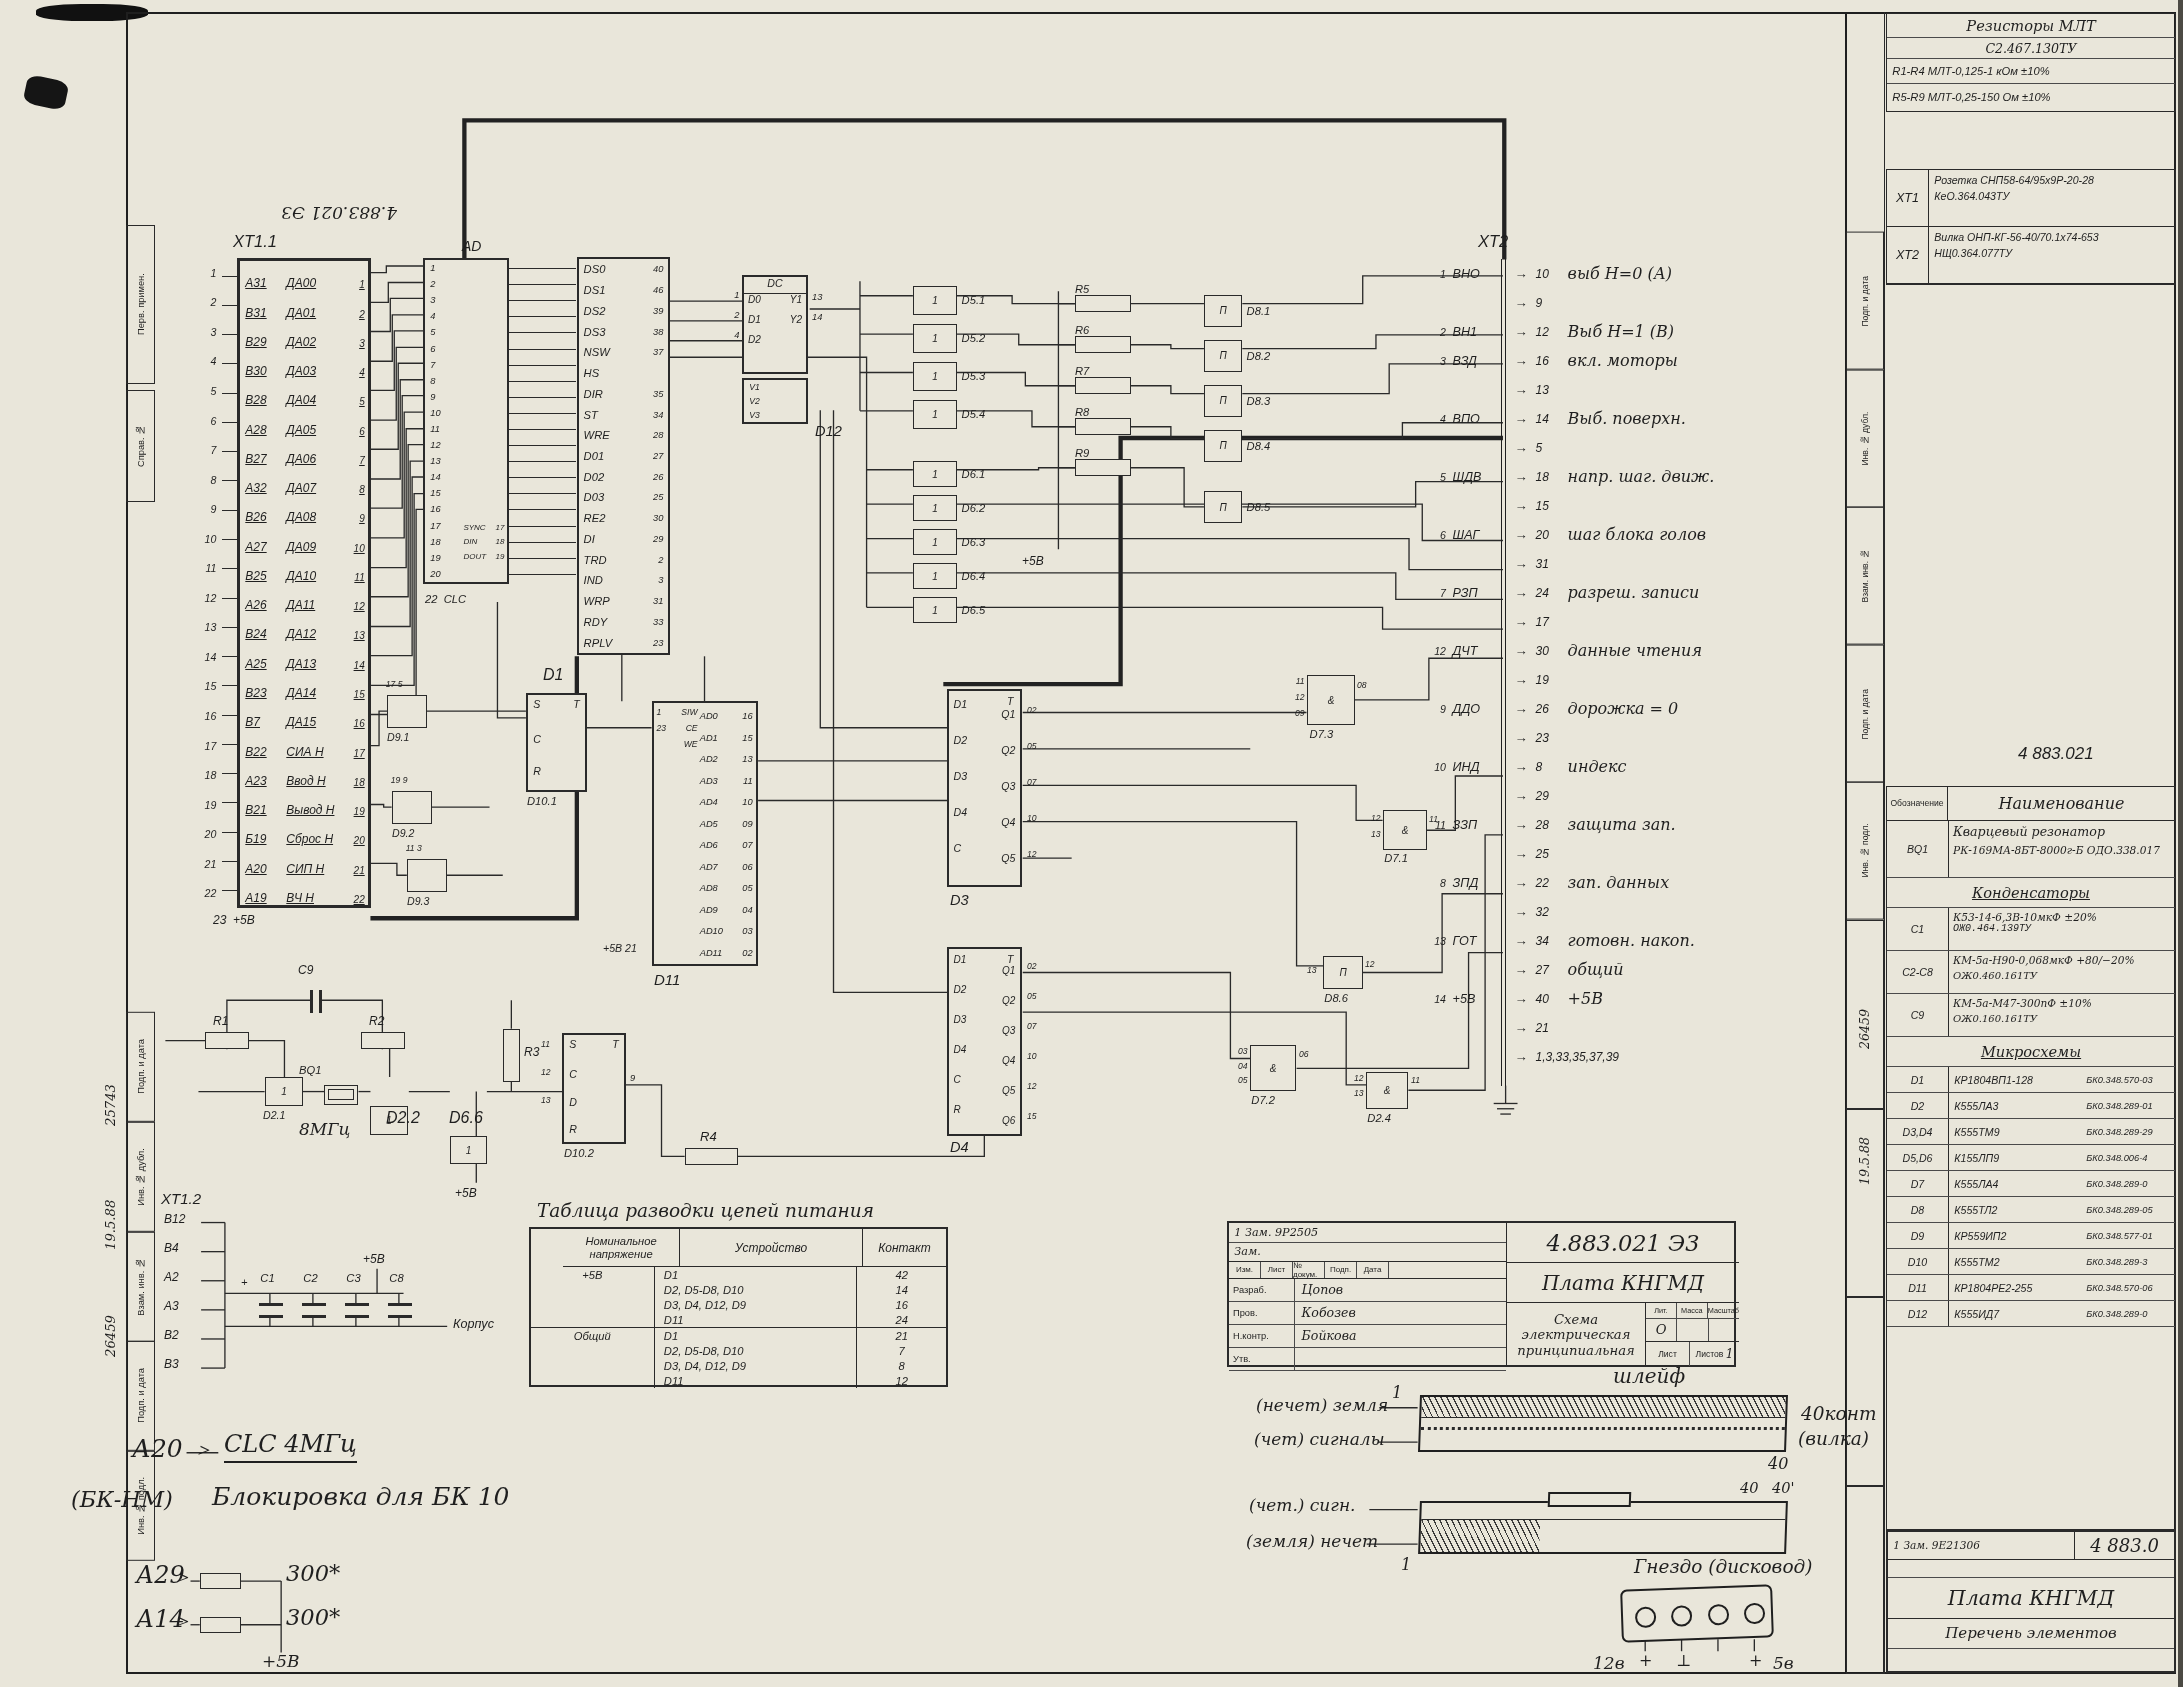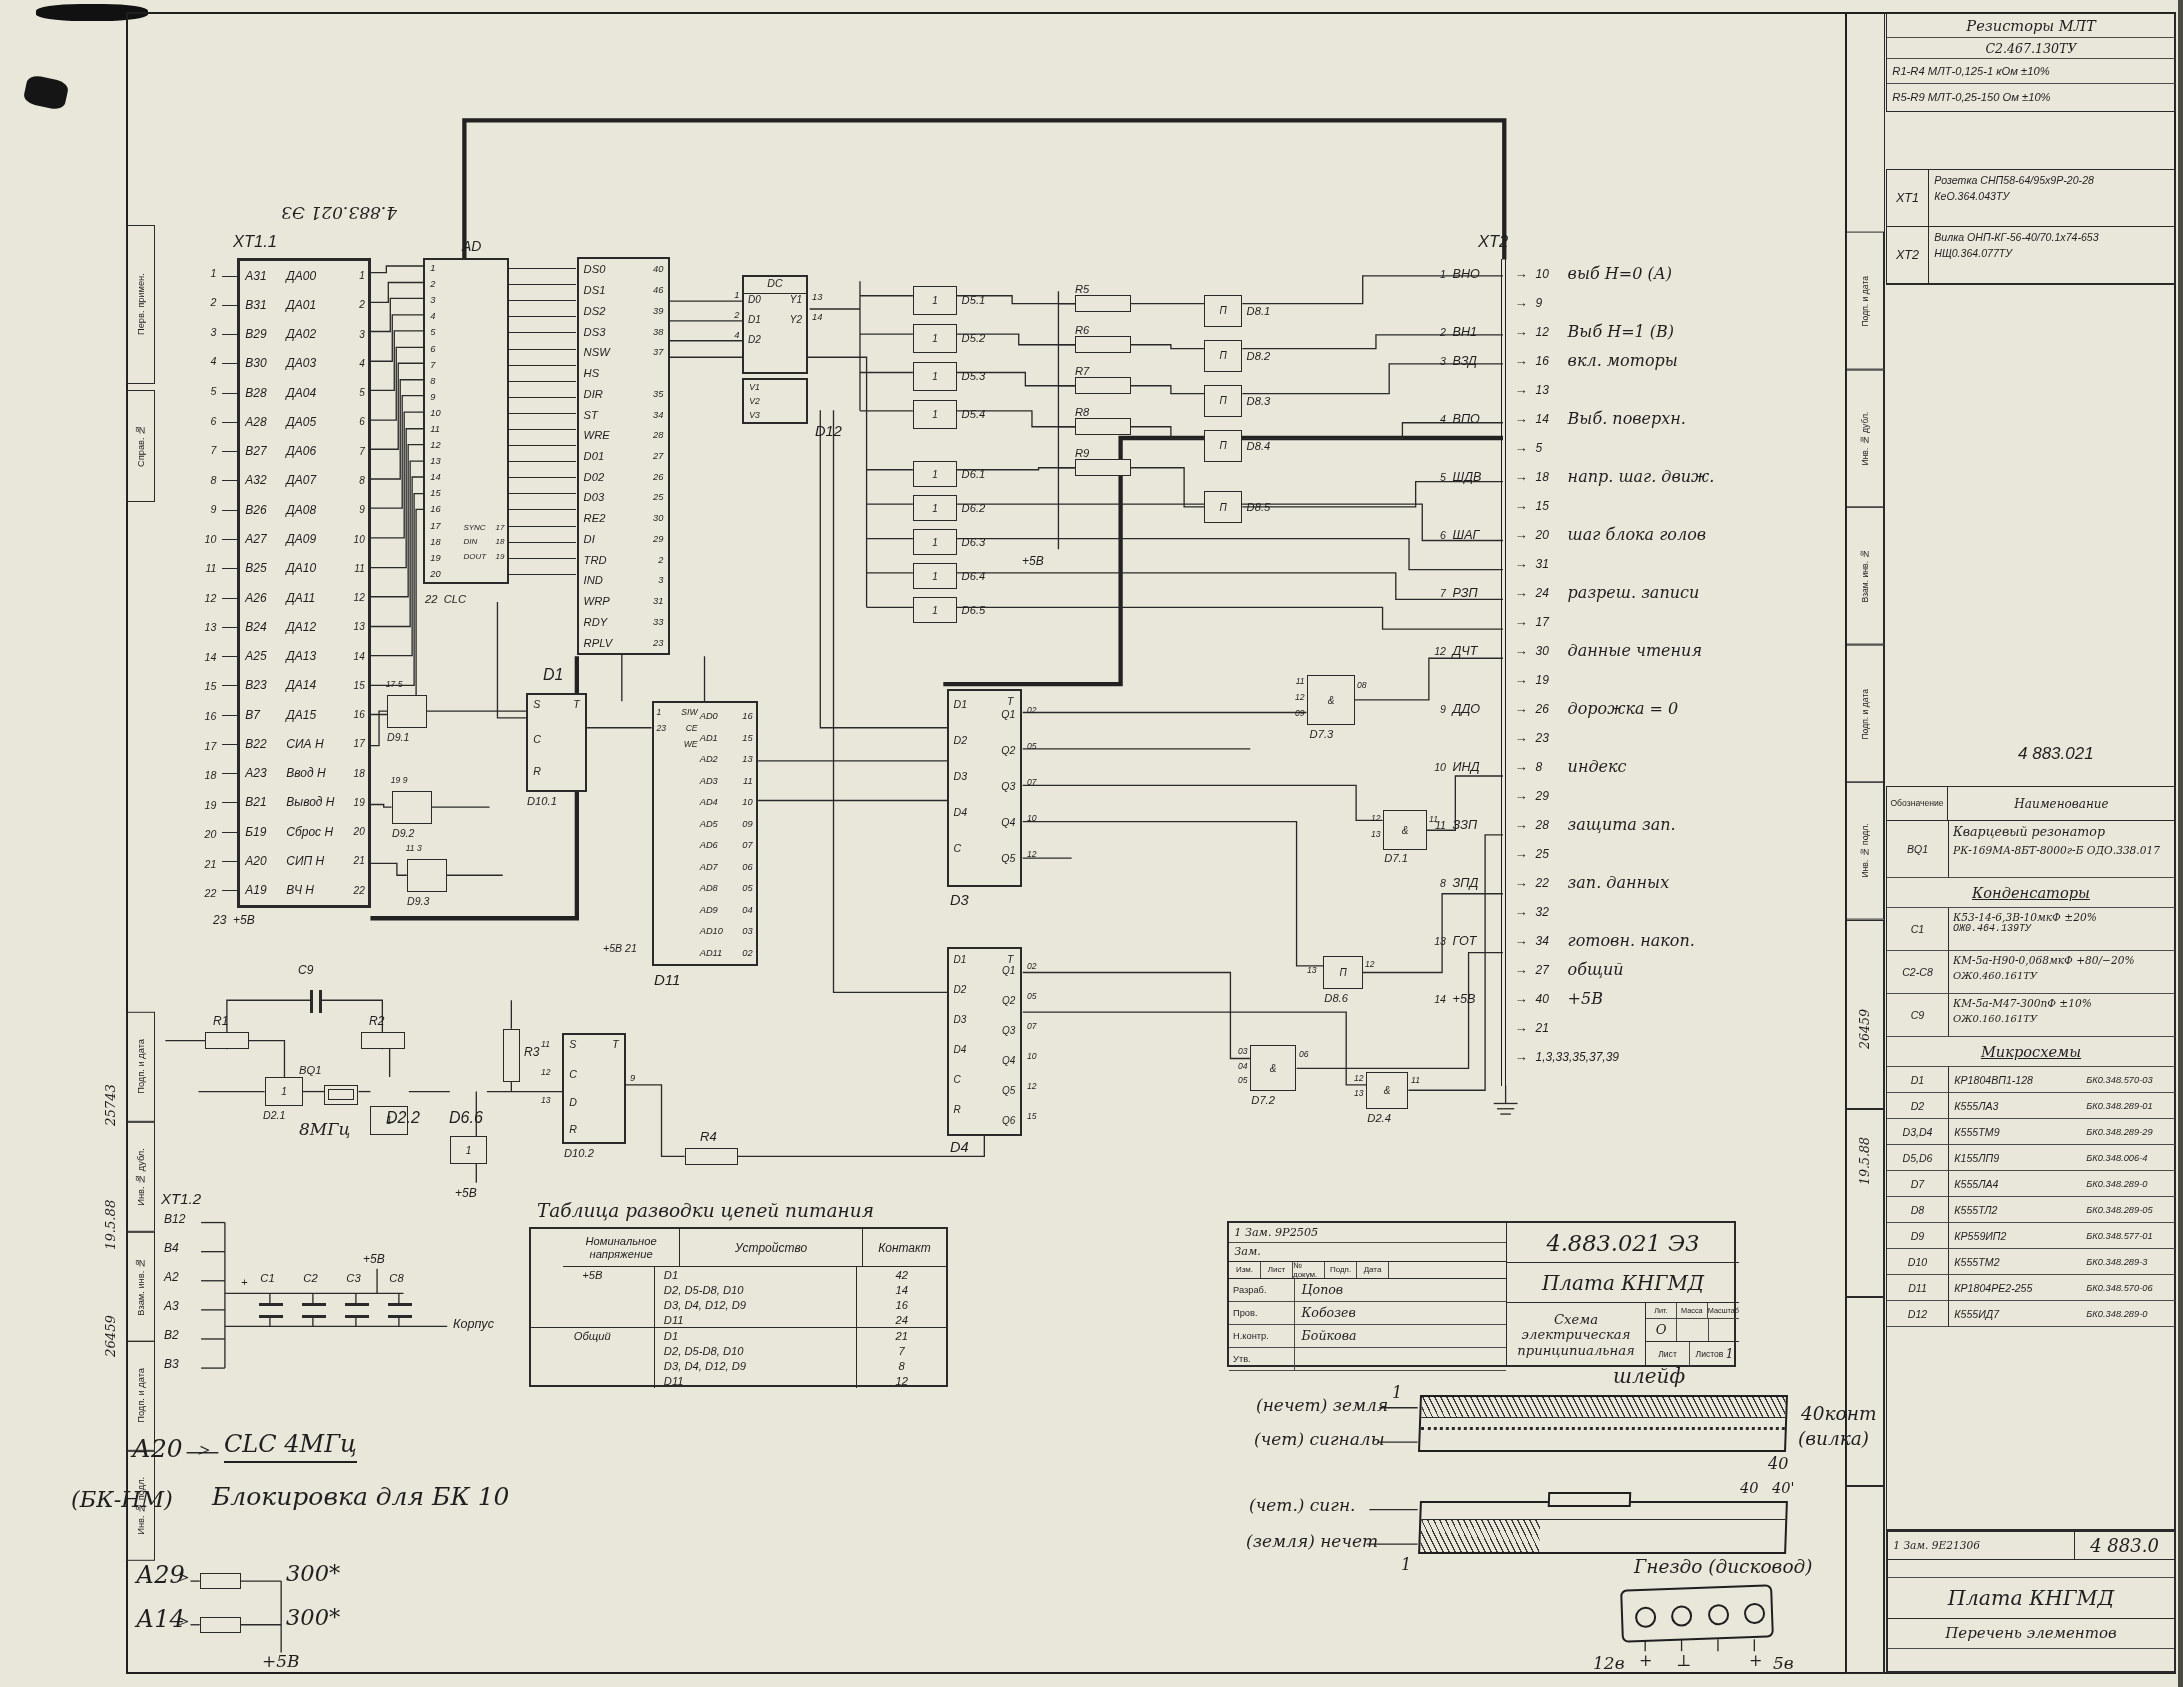--- a/index.html
+++ b/index.html
@@ -7,21 +7,21 @@
   .a{position:absolute;}
   .sheet{left:0;top:0;width:2183px;height:1687px;background:#e9e6da;overflow:hidden;}
   .box{position:absolute;border:2px solid #2a2a2a;background:#e9e6da;box-sizing:border-box;}
   .nb{background:transparent;}
   .lbl{position:absolute;font-style:italic;white-space:nowrap;}
   .hand{font-family:"DejaVu Serif","Liberation Serif",serif;font-style:italic;}
   .it{font-style:italic;}
   .rot{writing-mode:vertical-rl;transform:rotate(180deg);display:flex;align-items:center;justify-content:center;}
   .colflex{display:flex;flex-direction:column;}
   
-  .xtrow{flex:1;display:flex;align-items:center;font-size:12px;font-style:italic;position:relative;}
+  .xtrow{flex:1;display:flex;align-items:flex-end;font-size:12px;font-style:italic;position:relative;text-decoration:underline;}
   .xtrow::before{content:"";position:absolute;left:-18.5px;top:50%;width:18.5px;border-top:1.3px solid #2a2a2a;}
   .xtrow .net{width:41px;padding-left:5.3px;}
   .xtrow .sig{flex:1;}
   .xtrow .pn{width:18.5px;text-align:right;padding-right:3.3px;font-size:10px;}
   .pincol span{flex:1;display:flex;align-items:center;justify-content:flex-end;padding-right:2.6px;font-size:10.6px;font-style:italic;}
   
   .bufrow{flex:1;display:flex;align-items:center;padding-left:5.3px;font-size:9.3px;font-style:italic;position:relative;}
   .bufrow::after{content:"";position:absolute;right:-69px;top:50%;width:69px;border-top:1.3px solid #2a2a2a;}
   
   .d1row{flex:1;display:flex;align-items:center;justify-content:space-between;padding:0 4.6px;font-size:11.2px;font-style:italic;}
@@ -1276,21 +1276,21 @@
         <span style="display:block;font-size:10.6px;font-style:italic;margin-top:4px;">НЩ0.364.077ТУ</span>
       </span>
     </div>
   </div>
 
   <div class="lbl it" style="left:2018px;top:744px;font-size:17px;">4 883.021</div>
 
   <div class="a box nb" style="left:1886px;top:786px;width:290px;height:744px;border-width:1.7px;">
     <div style="display:flex;height:33px;border-bottom:1.7px solid #2a2a2a;">
       <span class="cell" style="width:61px;justify-content:center;text-align:center;font-size:8.6px;line-height:1.1;border-right:1.3px solid #2a2a2a;">Обозначение</span>
-      <span class="cell hand" style="flex:1;justify-content:center;font-size:12px;">Наименование</span>
+      <span class="cell hand" style="flex:1;justify-content:center;font-size:16px;">Наименование</span>
     </div>
     <div class="caprow" style="min-height:56px;">
       <span class="rf">BQ1</span>
       <span class="tx">
         <span class="hand" style="display:block;font-size:12.6px;">Кварцевый резонатор</span>
         <span class="hand" style="display:block;font-size:10.6px;margin-top:5.3px;">РК-169МА-8БТ-8000г-Б  ОДО.338.017</span>
       </span>
     </div>
     <div class="cell hand" style="height:30px;justify-content:center;font-size:14.6px;border-bottom:0.7px solid #4a4a4a;text-decoration:underline;">Конденсаторы</div>
     <div class="colflex">

